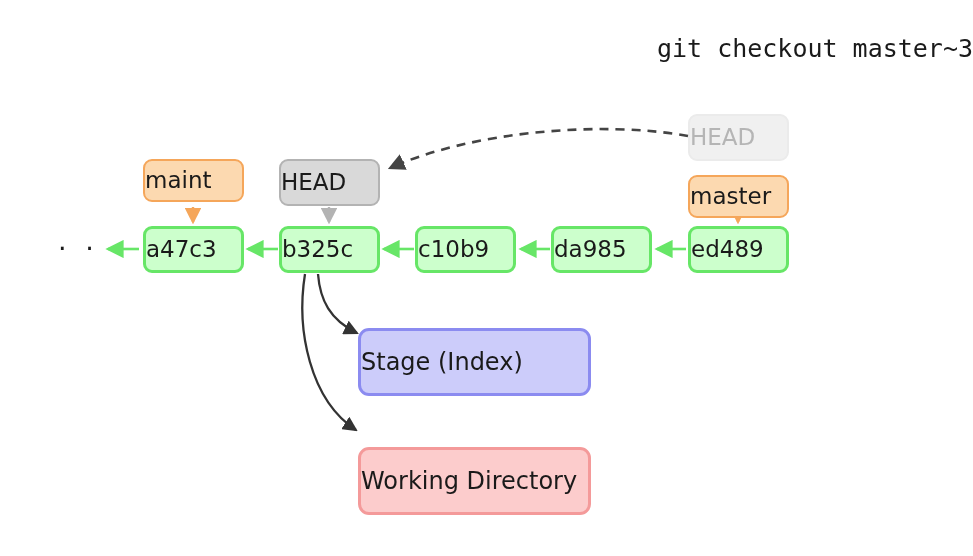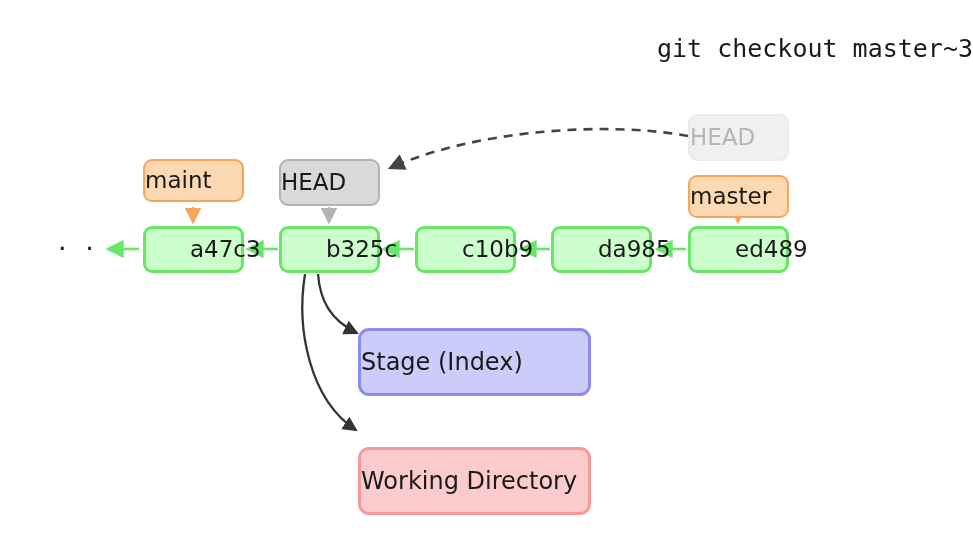--- a/index.html
+++ b/index.html
@@ -37,21 +37,20 @@
     user-select: none;
   }
   
   .commit {
     border: 3px solid #67e667;
     background: #ccffcc;
     border-radius: 9px;
     color: #1a1a1a;
     font-size: 23px;
     height: 47px;
-    padding-left: 44px;
   }
   
   .branch {
     border: 2px solid #f5a65a;
     background: #fcd9b0;
     border-radius: 9px;
     color: #1a1a1a;
     font-size: 23px;
     height: 43px;
   }

